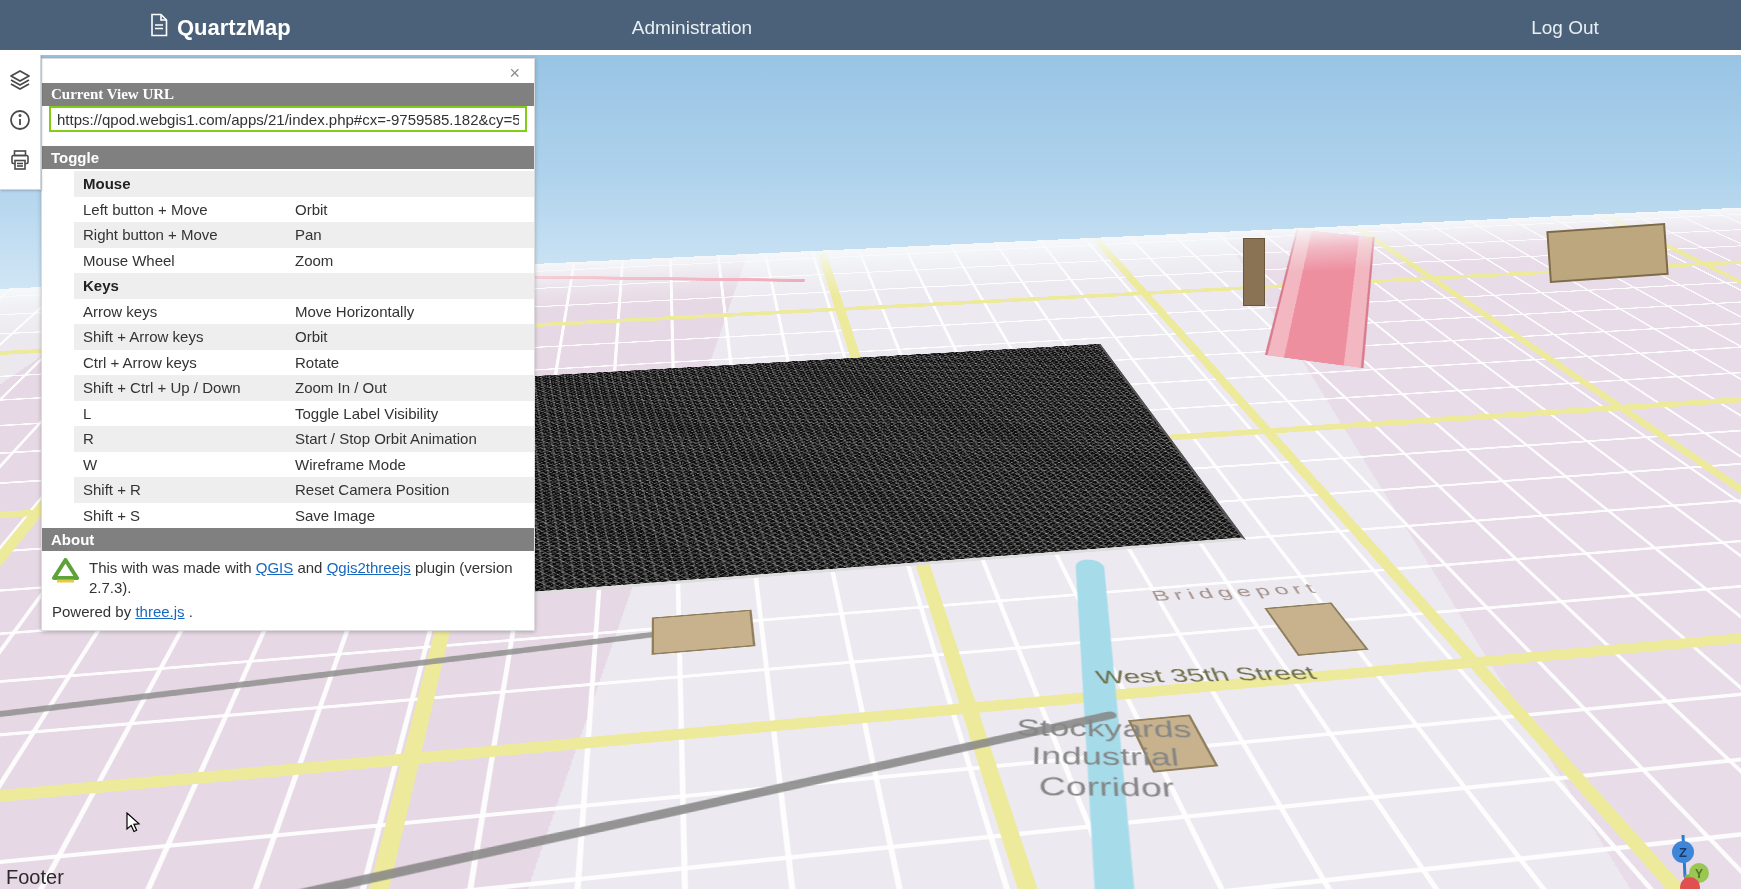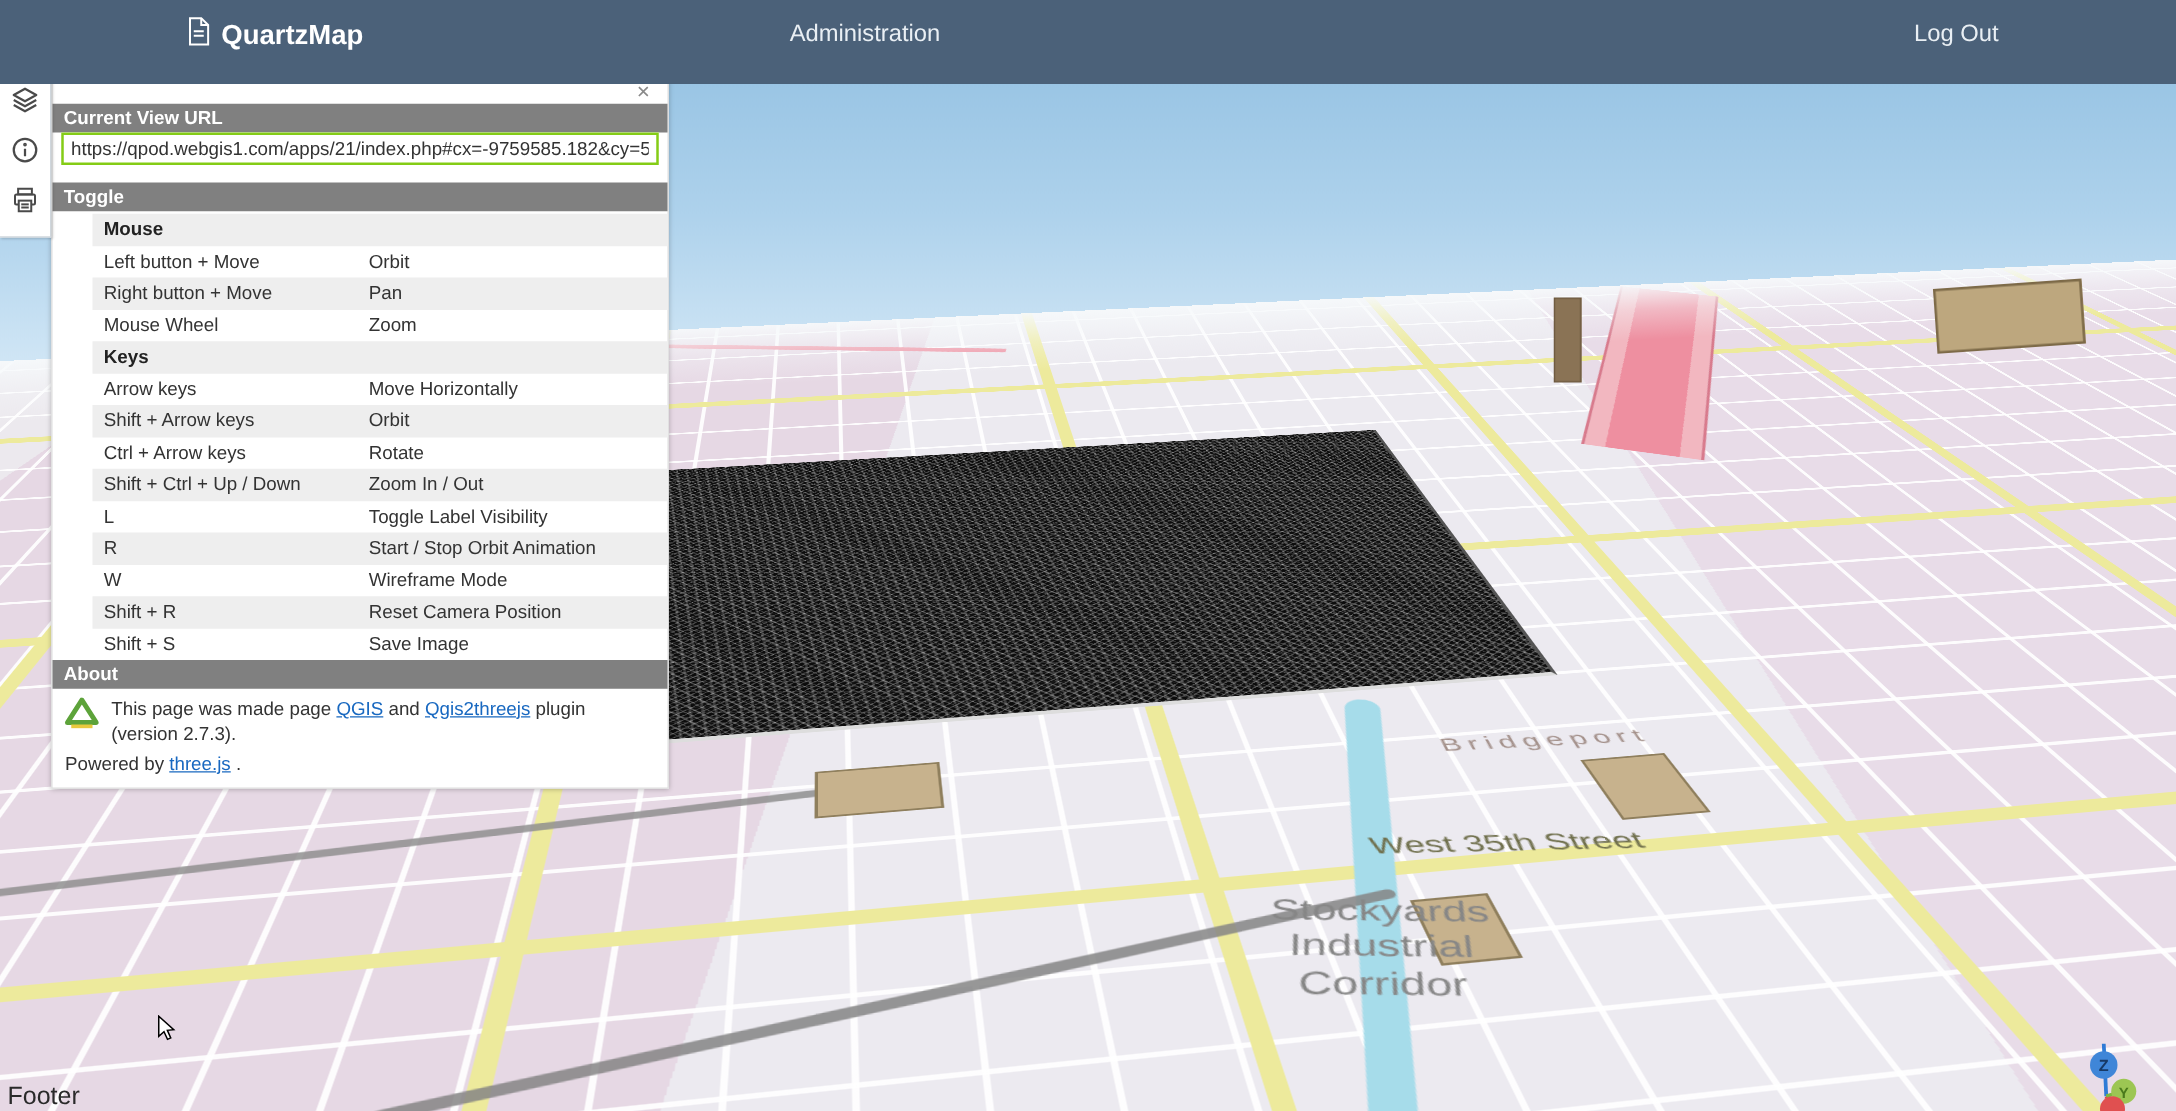--- a/index.html
+++ b/index.html
@@ -3,21 +3,21 @@
 <meta charset="utf-8">
 <style>
   html,body{margin:0;padding:0;}
   body{
     width:1741px;height:889px;position:relative;overflow:hidden;
     font-family:"Liberation Sans","DejaVu Sans",sans-serif;
     background:#fff;
   }
   
   .navbar{
-    position:absolute;top:0;left:0;width:1741px;height:67px;
+    position:absolute;top:0;left:0;width:1741px;height:50px;
     background:#4b6179;z-index:20;
   }
   .brand{
     position:absolute;left:150px;top:0;height:55px;display:flex;align-items:center;gap:9px;
     color:#fff;font-size:22px;font-weight:bold;cursor:pointer;
   }
   .nav-item{
     position:absolute;top:0;height:55px;display:flex;align-items:center;
     transform:translateX(-50%);color:#e9eff4;font-size:19px;cursor:pointer;white-space:nowrap;
   }
@@ -88,21 +88,21 @@
     color:#333;font-size:15px;padding-bottom:8px;
   }
   .panel-close{
     position:absolute;top:3px;right:12px;background:none;border:none;cursor:pointer;
     color:#8a8a8a;font-size:18px;line-height:18px;padding:2px;
   }
   .sec-head{
     margin:0 0 0 0;background:#808080;color:#fff;font-weight:600;
     padding:2px 9px;height:19px;line-height:19px;
   }
-  .sec-head.first{margin-top:24px;}
+  .sec-head.first{margin-top:24px;font-family:Liberation Serif, serif;}
   .sec-head.usage{margin-top:14px;}
   .url-input{
     display:block;box-sizing:border-box;width:478px;margin:0 7px;height:26px;
     border:2px solid #84cc16;font-size:15px;color:#333;padding:2px 6px;
     font-family:"Liberation Sans","DejaVu Sans",sans-serif;
   }
   .u-table{margin-top:2px;padding-left:32px;}
   .u-row{display:flex;padding:3px 9px;line-height:1.3;}
   .u-row:nth-child(odd){background:#eee;}
   .u-head span{font-weight:bold;color:#222;}
@@ -255,21 +255,21 @@
   </div>
 
   <div class="sec-head">About</div>
   <div class="about-body">
     <span>
       <svg width="27" height="25" viewBox="0 0 27 25">
         <path d="M13.5 2 L25 20 L2 20 Z" fill="none" stroke="#5da33a" stroke-width="4" stroke-linejoin="round"></path>
         <path d="M5 23 H22" stroke="#e8c93e" stroke-width="3"></path>
       </svg>
     </span>
-    <p class="about-text"><span>This page was made page </span><a class="lnk">QGIS</a><span> and </span><a class="lnk">Qgis2threejs</a><span> plugin (version 2.7.3).</span></p>
+    <p class="about-text"><span>This with was made with </span><a class="lnk">QGIS</a><span> and </span><a class="lnk">Qgis2threejs</a><span> plugin (version 2.7.3).</span></p>
   </div>
   <div class="powered"><span>Powered by </span><a class="lnk">three.js</a><span> .</span></div>
 </div>
 
 <div class="footer-text">Footer</div>
 
 <div class="gizmo">
   <svg width="92" height="70" viewBox="0 0 92 70">
     <line x1="34" y1="16" x2="36" y2="58" stroke="#2e7bd6" stroke-width="3"></line>
     <line x1="36" y1="58" x2="41" y2="66" stroke="#e04444" stroke-width="3"></line>

